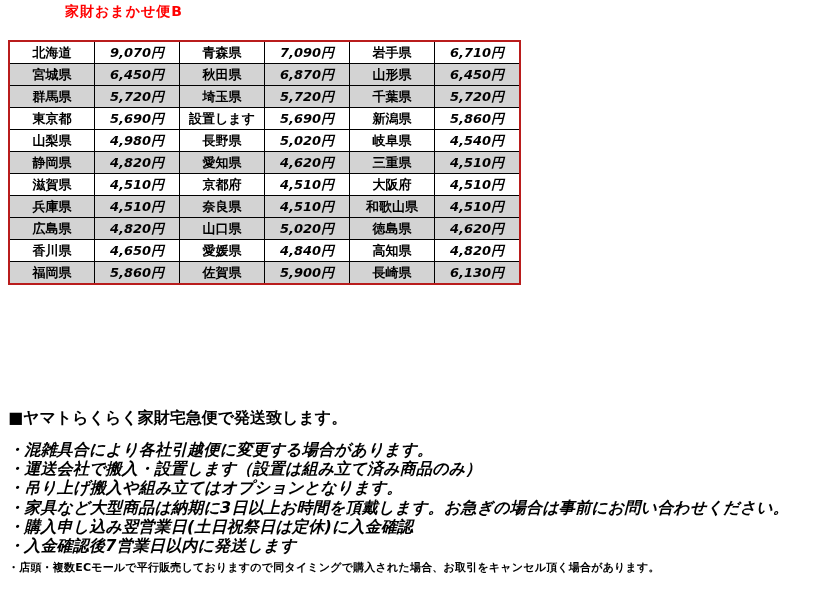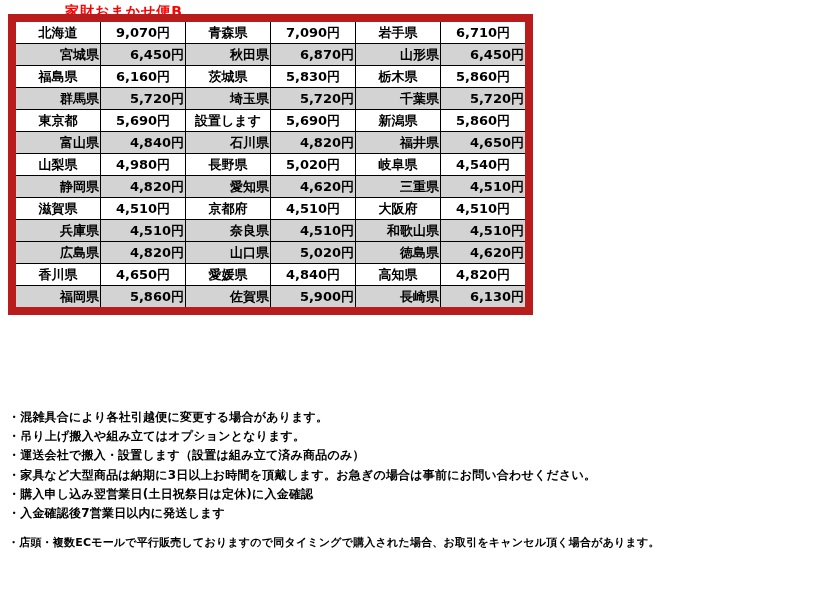--- a/index.html
+++ b/index.html
@@ -8,44 +8,44 @@
     font-family:"DejaVu Sans","Liberation Sans",sans-serif;
     color:#000;
   }
   .page{position:absolute;left:0;top:0;width:822px;height:595px;}
   .title{
     position:absolute;left:65px;top:3px;
     font-size:14px;font-weight:bold;color:#ff0000;letter-spacing:1px;
     white-space:nowrap;
   }
   table.rates{
-    position:absolute;left:8px;top:14px;
+    position:absolute;left:8px;top:40px;
     border-collapse:collapse;table-layout:fixed;
-    border:8px solid #b91c1c;
+    border:2px solid #b91c1c;
   }
   table.rates td{
     border:1px solid #000;
     width:82px;height:21px;
     text-align:center;vertical-align:middle;
     font-size:13px;font-weight:bold;
     padding:0 1px;overflow:hidden;white-space:nowrap;
   }
-  table.rates tr.alt td{background:#d3d3d3;text-align:right;}
-  td.price-cell{font-size:12.5px;letter-spacing:0px;}
+  table.rates tr.alt td{background:#d3d3d3;}
+  td.price-cell{font-size:12.5px;letter-spacing:0px;font-style:italic;}
   .notes{position:absolute;left:8px;top:408px;width:810px;}
   .notes-heading{
     font-size:16px;font-weight:bold;white-space:nowrap;margin:0 0 11px 0;
   }
   .bullet-list{list-style:none;margin:0;padding:0;}
   .bullet-list li{
-    font-size:12px;font-weight:bold;line-height:19.2px;
-    white-space:nowrap;letter-spacing:0.2px;
+    font-size:16px;font-weight:bold;line-height:19.2px;
+    white-space:nowrap;letter-spacing:0.2px;font-style:italic;
   }
   .footnote{
-    margin-top:12px;font-size:11px;font-weight:bold;white-space:nowrap;
+    margin-top:5px;font-size:11px;font-weight:bold;white-space:nowrap;
     letter-spacing:0.2px;
   }
 </style>
 </head>
 <body>
 
 <div class="page">
 
   <div class="title">家財おまかせ便B</div>
 
@@ -60,51 +60,35 @@
           <td class="price-cell">6,710円</td>
         </tr>
         <tr class="alt">
           <td class="pref-cell">宮城県</td>
           <td class="price-cell">6,450円</td>
           <td class="pref-cell">秋田県</td>
           <td class="price-cell">6,870円</td>
           <td class="pref-cell">山形県</td>
           <td class="price-cell">6,450円</td>
         </tr>
-        <tr>
-          <td class="pref-cell">福島県</td>
-          <td class="price-cell">6,160円</td>
-          <td class="pref-cell">茨城県</td>
-          <td class="price-cell">5,830円</td>
-          <td class="pref-cell">栃木県</td>
-          <td class="price-cell">5,860円</td>
-        </tr>
         <tr class="alt">
           <td class="pref-cell">群馬県</td>
           <td class="price-cell">5,720円</td>
           <td class="pref-cell">埼玉県</td>
           <td class="price-cell">5,720円</td>
           <td class="pref-cell">千葉県</td>
           <td class="price-cell">5,720円</td>
         </tr>
         <tr>
           <td class="pref-cell">東京都</td>
           <td class="price-cell">5,690円</td>
           <td class="pref-cell">設置します</td>
           <td class="price-cell">5,690円</td>
           <td class="pref-cell">新潟県</td>
           <td class="price-cell">5,860円</td>
-        </tr>
-        <tr class="alt">
-          <td class="pref-cell">富山県</td>
-          <td class="price-cell">4,840円</td>
-          <td class="pref-cell">石川県</td>
-          <td class="price-cell">4,820円</td>
-          <td class="pref-cell">福井県</td>
-          <td class="price-cell">4,650円</td>
         </tr>
         <tr>
           <td class="pref-cell">山梨県</td>
           <td class="price-cell">4,980円</td>
           <td class="pref-cell">長野県</td>
           <td class="price-cell">5,020円</td>
           <td class="pref-cell">岐阜県</td>
           <td class="price-cell">4,540円</td>
         </tr>
         <tr class="alt">
@@ -152,24 +136,25 @@
           <td class="price-cell">5,860円</td>
           <td class="pref-cell">佐賀県</td>
           <td class="price-cell">5,900円</td>
           <td class="pref-cell">長崎県</td>
           <td class="price-cell">6,130円</td>
         </tr>
       </tbody>
   </table>
 
   <div class="notes">
+    <div class="notes-heading">■ヤマトらくらく家財宅急便で発送致します。</div>
     <ul class="bullet-list">
         <li>・混雑具合により各社引越便に変更する場合があります。</li>
+        <li>・運送会社で搬入・設置します（設置は組み立て済み商品のみ）</li>
         <li>・吊り上げ搬入や組み立てはオプションとなります。</li>
-        <li>・運送会社で搬入・設置します（設置は組み立て済み商品のみ）</li>
         <li>・家具など大型商品は納期に3日以上お時間を頂戴します。お急ぎの場合は事前にお問い合わせください。</li>
         <li>・購入申し込み翌営業日(土日祝祭日は定休)に入金確認</li>
         <li>・入金確認後7営業日以内に発送します</li>
       </ul>
     <div class="footnote">・店頭・複数ECモールで平行販売しておりますので同タイミングで購入された場合、お取引をキャンセル頂く場合があります。</div>
   </div>
 
 </div>
 
 </body></html>

